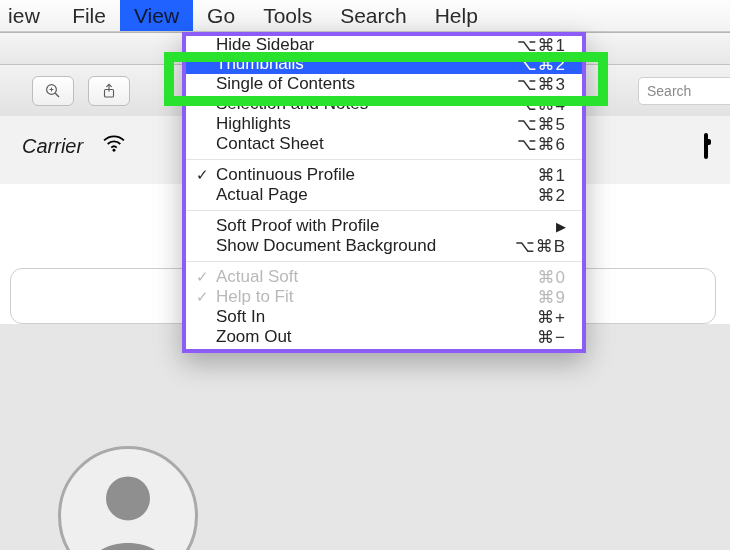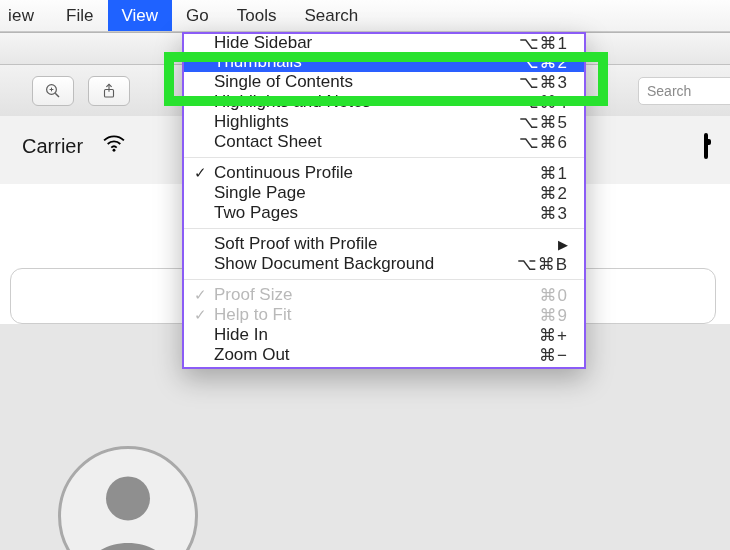--- a/index.html
+++ b/index.html
@@ -1,51 +1,51 @@
 <!DOCTYPE html>
 <html><head>
 <meta charset="utf-8">
 <style>
   * { box-sizing: border-box; margin: 0; padding: 0; font-family: -apple-system, "Helvetica Neue", Arial, sans-serif; }
   html, body { width: 730px; height: 550px; overflow: hidden; background: #f7f7f7; }
   .root { position: relative; width: 730px; height: 550px; background: #d8d8d8; }
 
   
   .menubar { position: absolute; left: 0; top: 0; width: 730px; height: 32px; display: flex; align-items: stretch; background: linear-gradient(#fdfdfd,#f2f2f2); border-bottom: 1px solid #c9c9c9; z-index: 10; }
-  .menubar .menu-title { padding: 0 14px; font-size: 17px; color: #2b2b2b; display: flex; align-items: center; cursor: default; }
-  .menubar .menu-title.active { background: #1f62ff; color: #ffffff; }
+  .menubar .menu-title { padding: 0 14px; font-size: 21px; color: #2b2b2b; display: flex; align-items: center; cursor: default; }
+  .menubar .menu-title.active { background: #1f62ff; color: #0f172a; }
   .menubar .app-frag { padding-left: 8px; padding-right: 18px; letter-spacing: .2px; }
 
   
   .window { position: absolute; left: 0; top: 32px; width: 730px; height: 518px; background: #ebebeb; border-top: 1px solid #b5b5b5; }
   .titlebar { height: 32px; background: linear-gradient(#f5f5f5,#e7e7e7); border-bottom: 1px solid #c1c1c1; }
   .toolbar { height: 52px; background: linear-gradient(#f2f2f2,#e2e2e2); border-bottom: 1px solid #b7b7b7; display: flex; align-items: center; padding: 0 12px; gap: 14px; }
   .tbtn { width: 42px; height: 30px; border: 1px solid #bdbdbd; border-radius: 6px; background: linear-gradient(#ffffff,#f0f0f0); display: flex; align-items: center; justify-content: center; color: #5d5d5d; font-size: 16px; }
   .tbtn svg { width: 18px; height: 18px; }
   .toolbar-spacer { flex: 1; }
   .searchbox { width: 120px; height: 28px; border: 1px solid #cfcfcf; border-radius: 5px; background: #ffffff; font-size: 14px; color: #8a8a8a; display: flex; align-items: center; padding: 0 8px; margin-right: -40px; }
 
   
   .canvas { position: absolute; left: 0; top: 116px; width: 730px; bottom: 0; background: #f2f2f2; }
   .statusbar { position: absolute; left: 2px; right: 2px; top: 16px; height: 28px; display: flex; align-items: center; justify-content: space-between; padding: 0 20px; font-size: 20px; color: #1a1a1a; }
-  .statusbar .left { display: flex; align-items: center; gap: 20px; }
+  .statusbar .left { display: flex; align-items: center; gap: 20px; font-style: italic; }
   .battery { width: 36px; height: 16px; border: 2px solid #000; border-radius: 3px; position: relative; }
   .battery::after { content: ""; position: absolute; right: -5px; top: 4px; width: 3px; height: 6px; background: #000; border-radius: 0 2px 2px 0; }
   .battery .fill { position: absolute; inset: 1px; background: #000; border-radius: 1px; }
 
   .light-area { position: absolute; left: 0; right: 0; top: 68px; bottom: 0; background: #ffffff; }
 
   .field-rect { position: absolute; left: 10px; right: 14px; top: 268px; height: 56px; background: #ffffff; border: 1px solid #cdcdcd; border-radius: 12px; }
 
   .grey-panel { position: absolute; left: 0; right: 0; top: 324px; bottom: 0; background: #e6e6e6; }
   .avatar { position: absolute; left: 58px; top: 446px; width: 140px; height: 140px; border-radius: 50%; border: 3px solid #a9a9a9; background: #efefef; display: flex; align-items: center; justify-content: center; overflow: hidden; }
   .avatar svg { width: 110px; height: 110px; }
 
   
-  .dropdown { position: absolute; left: 182px; top: 32px; width: 404px; background: #ffffff; border: 2px solid #8b5cf6; box-shadow: 0 10px 26px rgba(0,0,0,.28); z-index: 20; padding-bottom: 2px; }
+  .dropdown { position: absolute; left: 182px; top: 32px; width: 404px; background: #ffffff; border: 4px solid #8b5cf6; box-shadow: 0 10px 26px rgba(0,0,0,.28); z-index: 20; padding-bottom: 2px; }
   .menu-row { height: 20px; display: flex; align-items: center; padding: 0 16px 0 30px; font-size: 17px; color: #222; position: relative; }
   .menu-row.truncated-top { height: 18px; overflow: hidden; padding-top: 0; }
   .menu-row .label { flex: 1; white-space: nowrap; }
   .menu-row .shortcut { color: #303030; font-size: 17px; letter-spacing: 1px; font-feature-settings: "kern"; }
   .menu-row.disabled .label, .menu-row.disabled .shortcut, .menu-row.disabled .check { color: #b9b9b9; }
   .menu-row.selected { background: #2a5fff; color: #ffffff; }
   .menu-row.selected .shortcut { color: #ffffff; }
   .menu-row .check { position: absolute; left: 10px; font-size: 15px; color: #222; }
   .menu-row .submenu-arrow { font-size: 13px; color: #222; }
   .sep { height: 1px; margin: 5px 0; background: #e3e3e3; }
@@ -57,20 +57,21 @@
 <body>
 <div class="root">
 
 <div class="menubar">
   <div class="menu-title app-frag">iew</div>
   <div class="menu-title">File</div>
   <div class="menu-title active">View</div>
   <div class="menu-title">Go</div>
   <div class="menu-title">Tools</div>
   <div class="menu-title">Search</div>
+  <div class="menu-title">Help</div>
 </div>
 
 <div class="window">
   <div class="titlebar"></div>
   <div class="toolbar">
     <div style="width:6px"></div>
     <div class="tbtn">
       <svg viewBox="0 0 24 24">
             <circle cx="10" cy="10" r="6.5" fill="none" stroke="#5b5b5b" stroke-width="1.6"></circle>
             <line x1="15" y1="15" x2="20" y2="20" stroke="#5b5b5b" stroke-width="1.8"></line>
@@ -128,67 +129,63 @@
       </div>
       <div class="menu-row selected">
         <span class="label">Thumbnails</span>
         <span class="shortcut">⌥⌘2</span>
       </div>
       <div class="menu-row">
         <span class="label">Single of Contents</span>
         <span class="shortcut">⌥⌘3</span>
       </div>
       <div class="menu-row">
-        <span class="label">Highlights and Notes</span>
+        <span class="label">Selection and Notes</span>
         <span class="shortcut">⌥⌘4</span>
       </div>
       <div class="menu-row">
         <span class="label">Highlights</span>
         <span class="shortcut">⌥⌘5</span>
       </div>
       <div class="menu-row">
         <span class="label">Contact Sheet</span>
         <span class="shortcut">⌥⌘6</span>
       </div>
       <div class="sep"></div>
       <div class="menu-row">
         <span class="check">✓</span>
         <span class="label">Continuous Profile</span>
         <span class="shortcut">⌘1</span>
       </div>
       <div class="menu-row">
-        <span class="label">Single Page</span>
+        <span class="label">Actual Page</span>
         <span class="shortcut">⌘2</span>
-      </div>
-      <div class="menu-row">
-        <span class="label">Two Pages</span>
-        <span class="shortcut">⌘3</span>
       </div>
       <div class="sep"></div>
       <div class="menu-row">
         <span class="label">Soft Proof with Profile</span>
         <span class="submenu-arrow">▶</span>
       </div>
       <div class="menu-row">
         <span class="label">Show Document Background</span>
         <span class="shortcut">⌥⌘B</span>
       </div>
       <div class="sep"></div>
       <div class="menu-row disabled">
         <span class="check">✓</span>
-        <span class="label">Proof Size</span>
+        <span class="label">Actual Soft</span>
         <span class="shortcut">⌘0</span>
       </div>
       <div class="menu-row disabled">
         <span class="check">✓</span>
         <span class="label">Help to Fit</span>
         <span class="shortcut">⌘9</span>
       </div>
       <div class="menu-row">
-        <span class="label">Hide In</span>
+        <span class="label">Soft In</span>
         <span class="shortcut">⌘+</span>
       </div>
       <div class="menu-row">
         <span class="label">Zoom Out</span>
         <span class="shortcut">⌘−</span>
       </div>
     </div>
 
 <div class="highlight-frame"></div>
 

